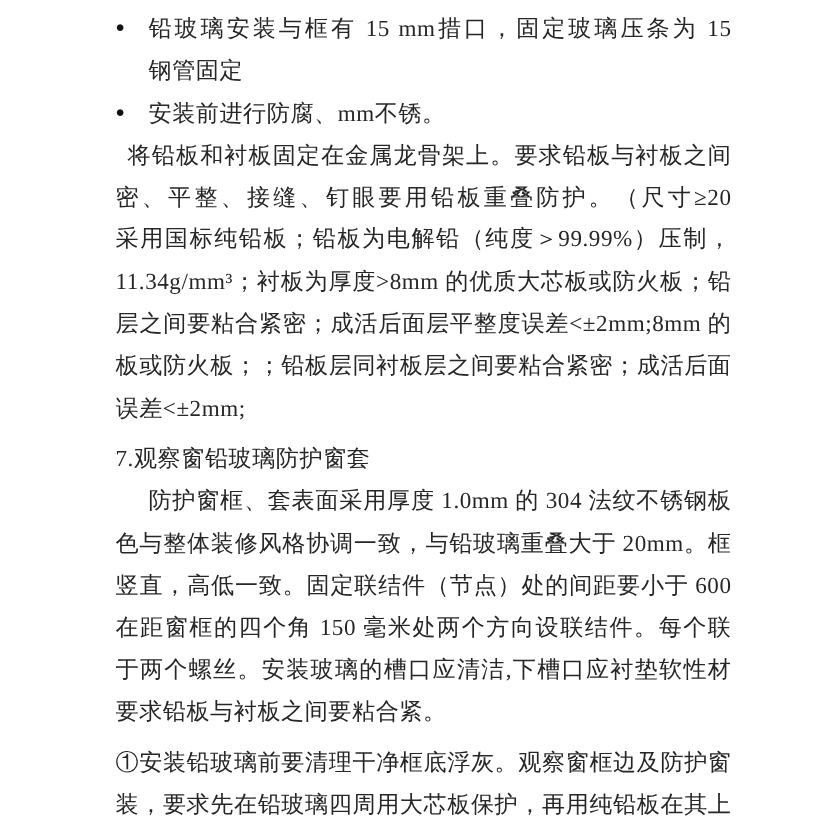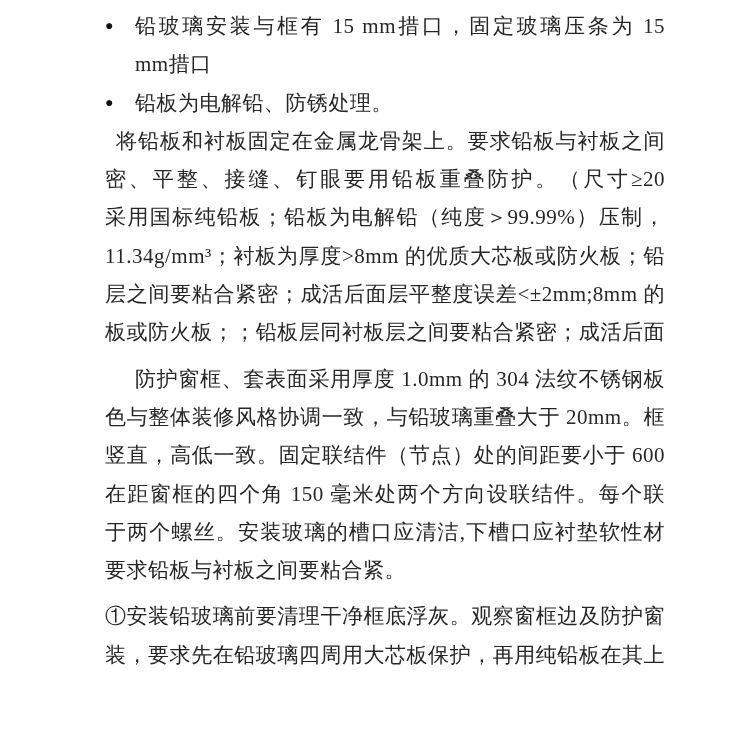--- a/index.html
+++ b/index.html
@@ -61,35 +61,37 @@
 </head>
 <body>
 
 <div class="page">
   <div class="doc">
 
     <div class="line bullet-line fill">
       <span class="bullet">●</span>
       <span class="btext">铅玻璃安装与框有 15 mm措口，固定玻璃压条为 15 mm×15 mm不锈</span>
     </div>
-    <div class="line cont">mm措口</div>
+    <div class="line cont">钢管固定</div>
 
     <div class="line bullet-line">
       <span class="bullet">●</span>
-      <span class="btext">铅板为电解铅、防锈处理。</span>
+      <span class="btext">安装前进行防腐、mm不锈。</span>
     </div>
 
     <div class="line fill ind1">将铅板和衬板固定在金属龙骨架上。要求铅板与衬板之间要粘合紧</div>
     <div class="line fill">密、平整、接缝、钉眼要用铅板重叠防护。（尺寸≥20 mm.）防护层</div>
     <div class="line fill">采用国标纯铅板；铅板为电解铅（纯度＞99.99%）压制，密度达到</div>
     <div class="line fill">11.34g/mm³；衬板为厚度&gt;8mm 的优质大芯板或防火板；铅板层同衬板</div>
     <div class="line fill">层之间要粘合紧密；成活后面层平整度误差&lt;±2mm;8mm 的优质大芯</div>
     <div class="line fill">板或防火板；；铅板层同衬板层之间要粘合紧密；成活后面层平整度</div>
+    <div class="line">误差&lt;±2mm;</div>
 
     <div class="gap8"></div>
+    <div class="line">7.观察窗铅玻璃防护窗套</div>
 
     <div class="line fill ind2">防护窗框、套表面采用厚度 1.0mm 的 304 法纹不锈钢板工艺，颜</div>
     <div class="line fill">色与整体装修风格协调一致，与铅玻璃重叠大于 20mm。框体应横平</div>
     <div class="line fill">竖直，高低一致。固定联结件（节点）处的间距要小于 600 毫米。要</div>
     <div class="line fill">在距窗框的四个角 150 毫米处两个方向设联结件。每个联结件不得少</div>
     <div class="line fill">于两个螺丝。安装玻璃的槽口应清洁,下槽口应衬垫软性材料。铅玻</div>
     <div class="line">要求铅板与衬板之间要粘合紧。</div>
 
     <div class="gap8"></div>
     <div class="line fill">①安装铅玻璃前要清理干净框底浮灰。观察窗框边及防护窗套的安</div>

